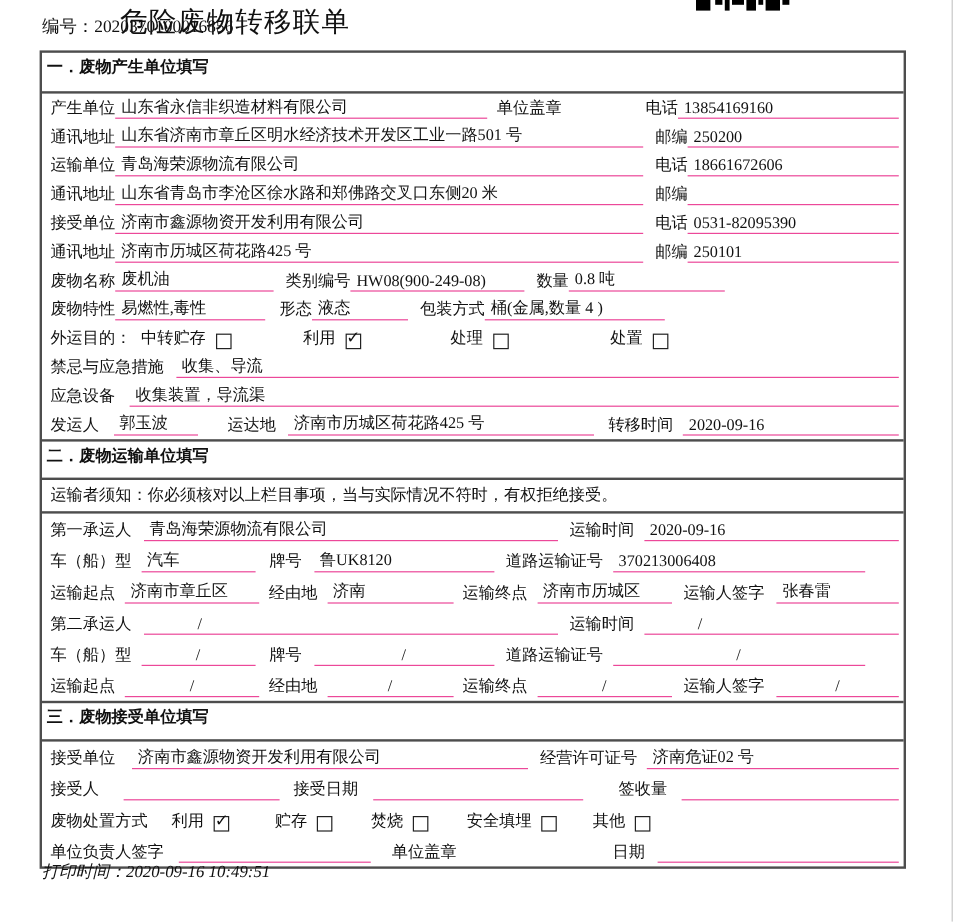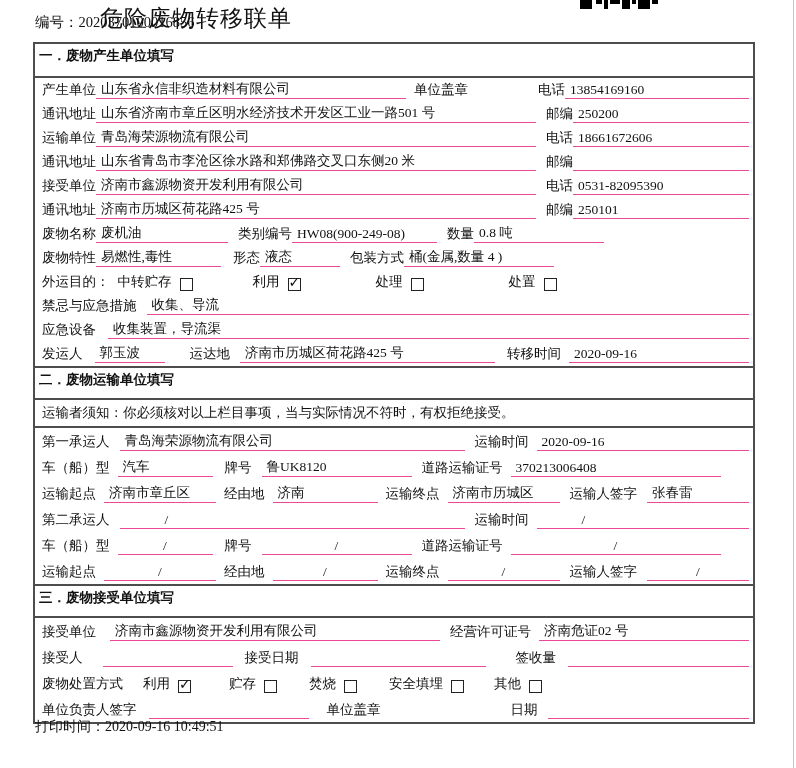--- a/index.html
+++ b/index.html
@@ -23,21 +23,21 @@
   .r26{height:26px;}
   .lbl{white-space:nowrap;flex:0 0 auto;}
   .u{border-bottom:1px solid #ec4899;padding:0 5px 0 5px;white-space:nowrap;flex:0 0 auto;box-sizing:border-box;}
   .fill{flex:1 1 auto;}
   .ctr{text-align:center;}
   .sl{padding-left:45px;}
   .opt{display:flex;align-items:flex-end;flex:0 0 auto;}
   .cb{display:inline-block;width:11px;height:11px;border:1.5px solid #222;margin-left:8px;position:relative;flex:0 0 auto;}
   .cb.checked::after{content:"\2713";position:absolute;left:0px;top:-5px;font-size:14px;font-weight:bold;
                      font-family:"DejaVu Sans",sans-serif;color:#111;}
-  .print-line{position:absolute;left:35px;top:718px;font-size:14px;white-space:nowrap;}
+  .print-line{position:absolute;left:35px;top:718px;font-size:14px;white-space:nowrap;font-style:italic;}
   .ml8{margin-left:8px;}.ml10{margin-left:10px;}.ml12{margin-left:12px;}.ml14{margin-left:14px;}
   .ml18{margin-left:18px;}.ml20{margin-left:20px;}.ml25{margin-left:25px;}.ml30{margin-left:30px;}
   .ml32{margin-left:32px;}.ml38{margin-left:38px;}.ml60{margin-left:60px;}
   .ml70{margin-left:70px;}.ml75{margin-left:75px;}.ml85{margin-left:85px;}.ml130{margin-left:130px;}
 </style>
 </head>
 <body>
 
 <div class="page-edge"></div>
 

